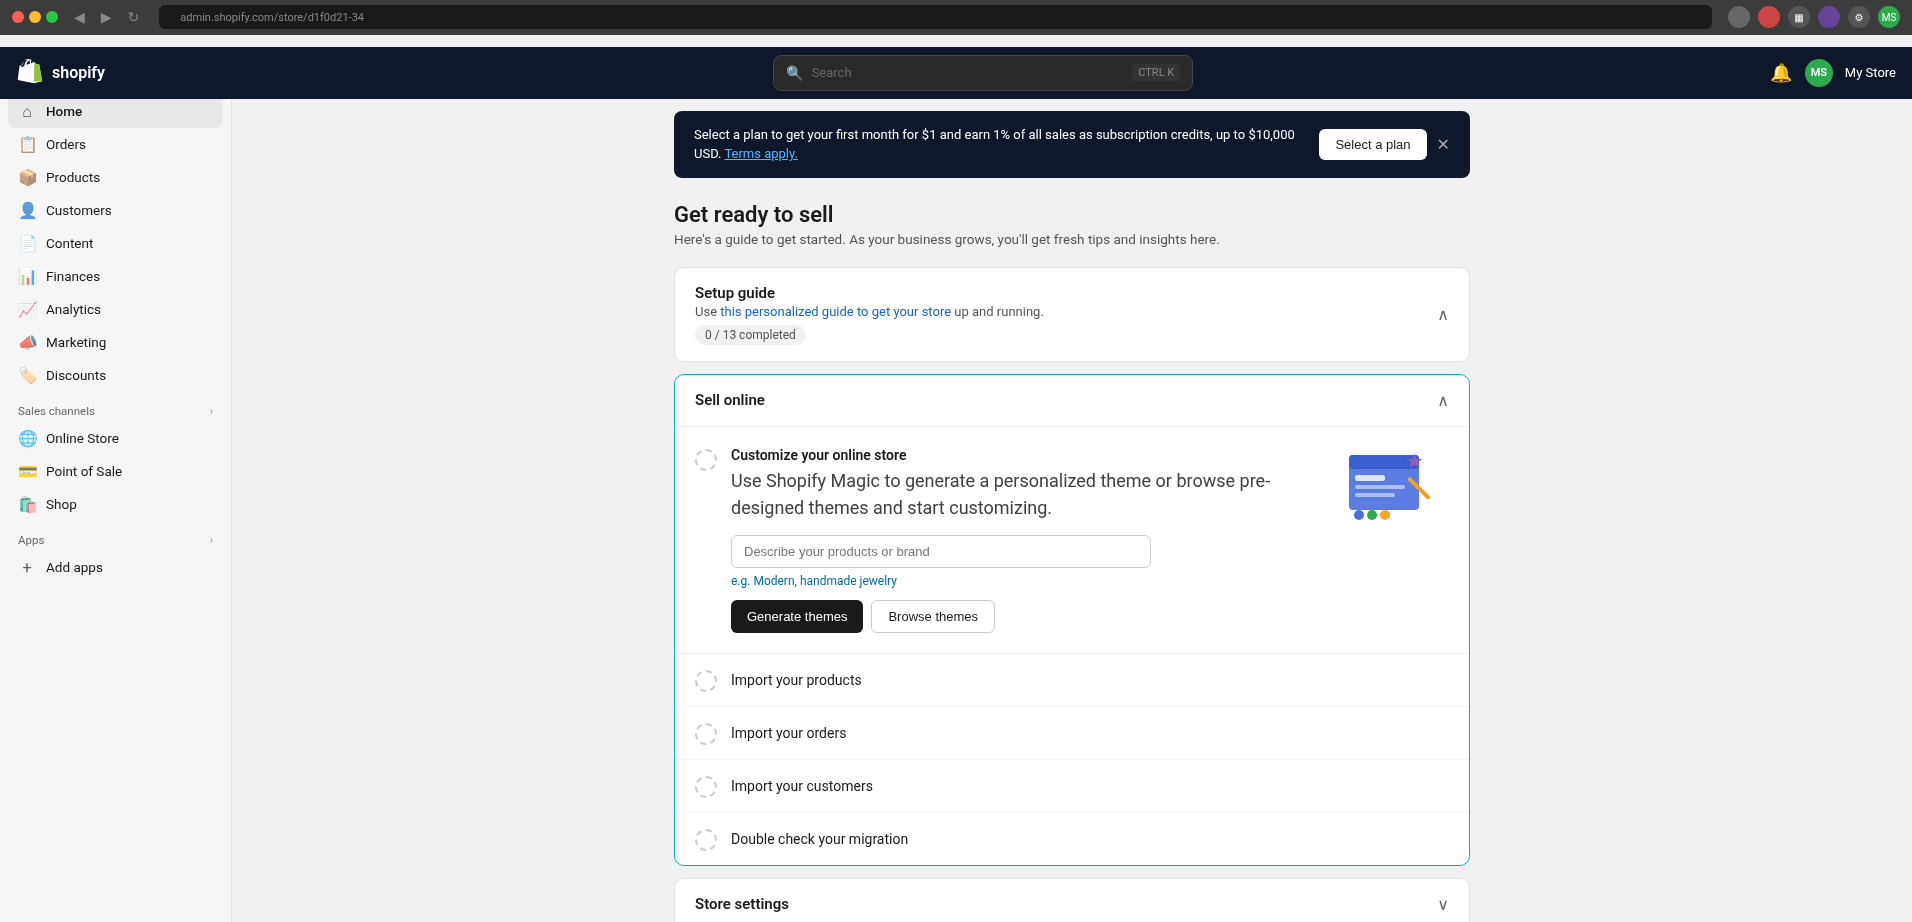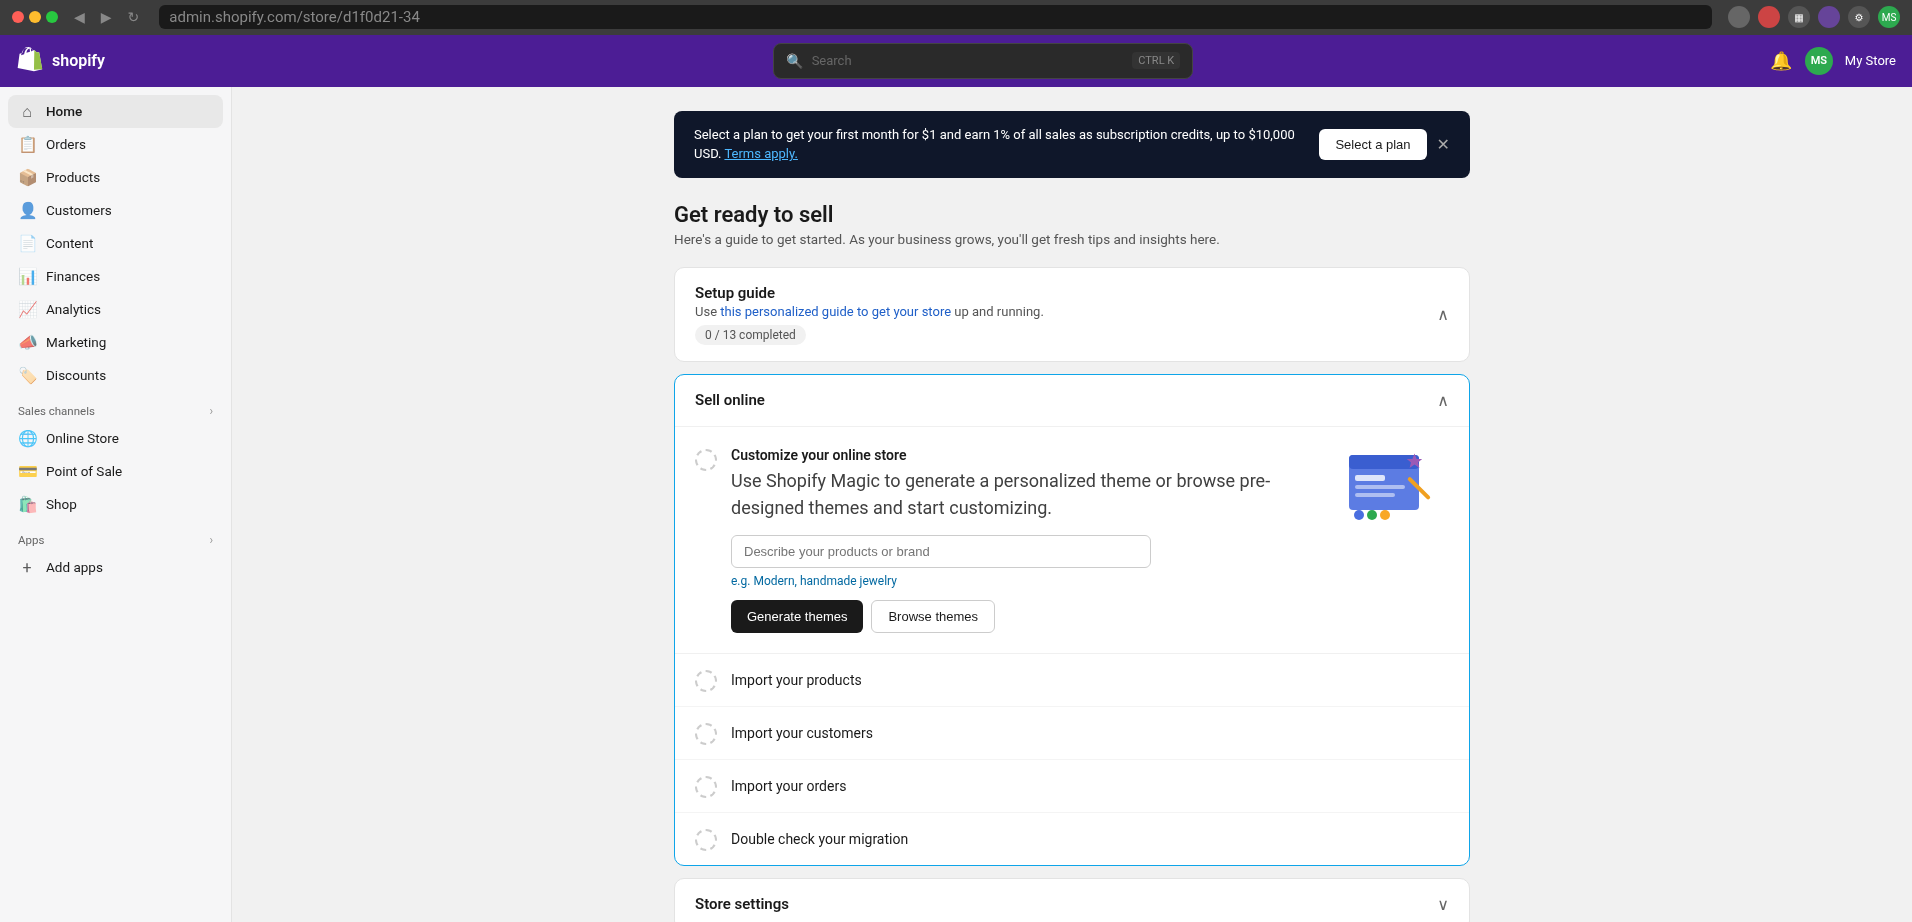--- a/index.html
+++ b/index.html
@@ -39,27 +39,27 @@
 
     
     .app-layout {
       display: flex;
       flex: 1;
       overflow: hidden;
     }
 
     
     .topbar {
-      background: #4c1d95;
+      background: #0f172a;
       height: 52px;
       display: flex;
       align-items: center;
       padding: 0 16px;
       position: sticky;
-      top: 0;
+      top: 12px;
       z-index: 100;
     }
     .topbar-logo {
       display: flex;
       align-items: center;
       gap: 8px;
       color: white;
       font-weight: 600;
       font-size: 16px;
       min-width: 180px;
@@ -382,21 +382,21 @@
     <div class="browser-dot red"></div>
     <div class="browser-dot yellow"></div>
     <div class="browser-dot green"></div>
   </div>
   <div class="browser-nav">
     <span class="browser-nav-btn">◀</span>
     <span class="browser-nav-btn">▶</span>
     <span class="browser-nav-btn">↻</span>
   </div>
   <div class="browser-url-bar">
-    <span style="color:#888;font-size:15px;">admin.shopify.com/store/d1f0d21-34</span>
+    <span style="color:#888;font-size:11px;margin-left:11px;">admin.shopify.com/store/d1f0d21-34</span>
   </div>
   <div class="browser-url-icons">
     <div class="browser-icon-circle"></div>
     <div class="browser-icon-circle" style="background:#c44"></div>
     <div class="browser-icon-circle" style="background:#555">▦</div>
     <div class="browser-icon-circle" style="background:#664499"></div>
     <div class="browser-icon-circle" style="background:#555">⚙</div>
     <div class="browser-icon-circle green">MS</div>
   </div>
 </div>
@@ -580,25 +580,25 @@
               </svg>
             </div>
           </div>
 
           <div class="checklist-item">
             <div class="dashed-circle"></div>
             <span class="checklist-item-text">Import your products</span>
           </div>
           <div class="checklist-item">
             <div class="dashed-circle"></div>
-            <span class="checklist-item-text">Import your customers</span>
+            <span class="checklist-item-text">Import your orders</span>
           </div>
           <div class="checklist-item">
             <div class="dashed-circle"></div>
-            <span class="checklist-item-text">Import your orders</span>
+            <span class="checklist-item-text">Import your customers</span>
           </div>
           <div class="checklist-item">
             <div class="dashed-circle"></div>
             <span class="checklist-item-text">Double check your migration</span>
           </div>
         </div>
 
         <div class="collapsed-section">
           <div class="collapsed-header">
             <span class="collapsed-title">Store settings</span>

